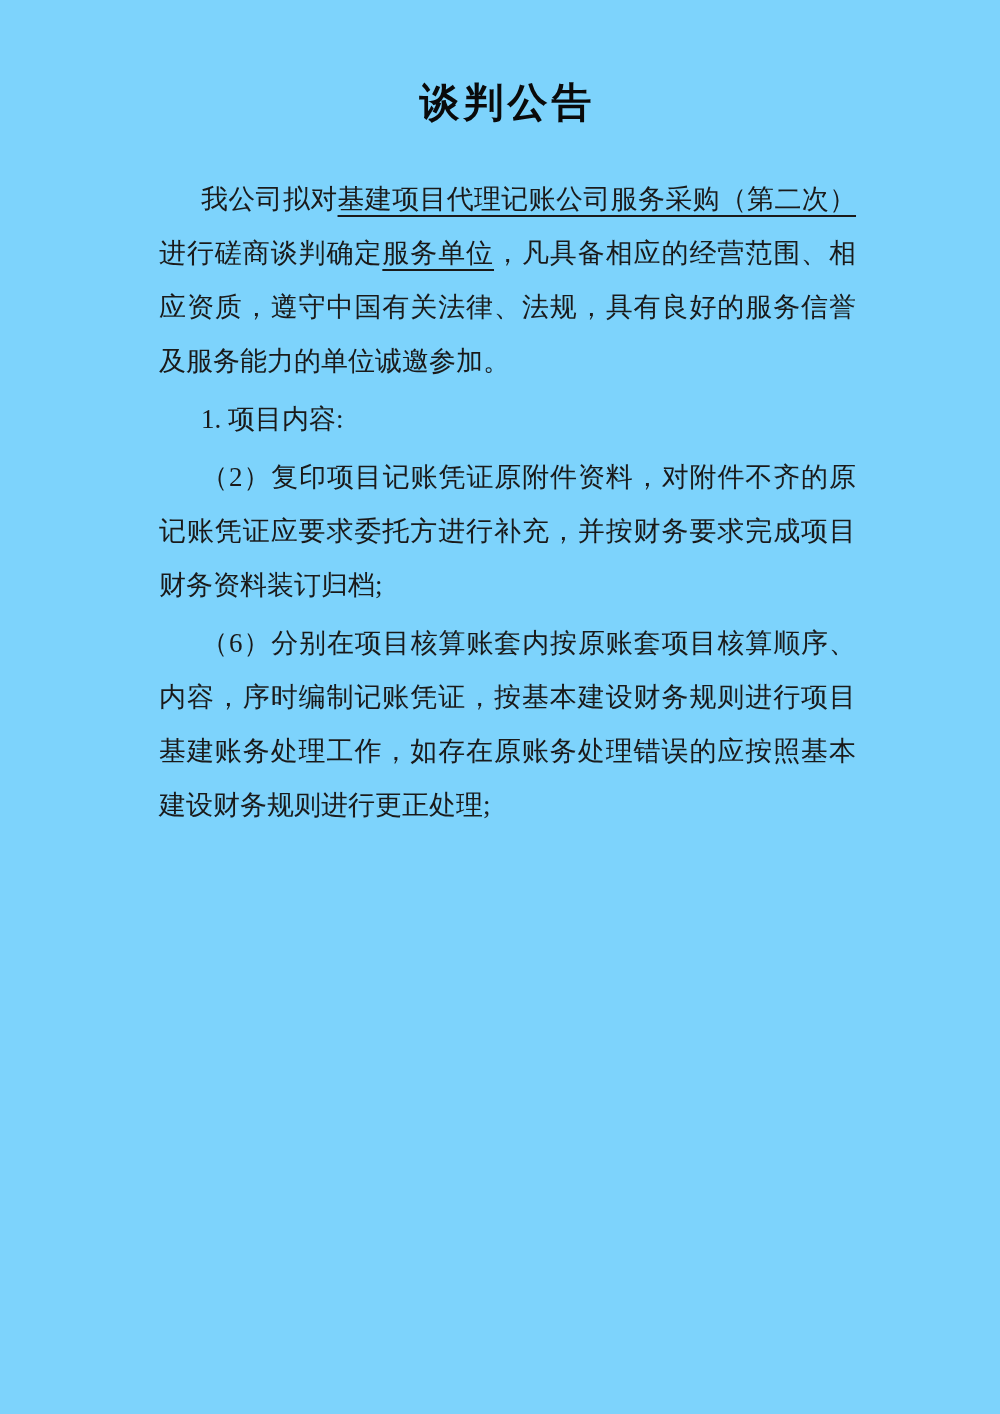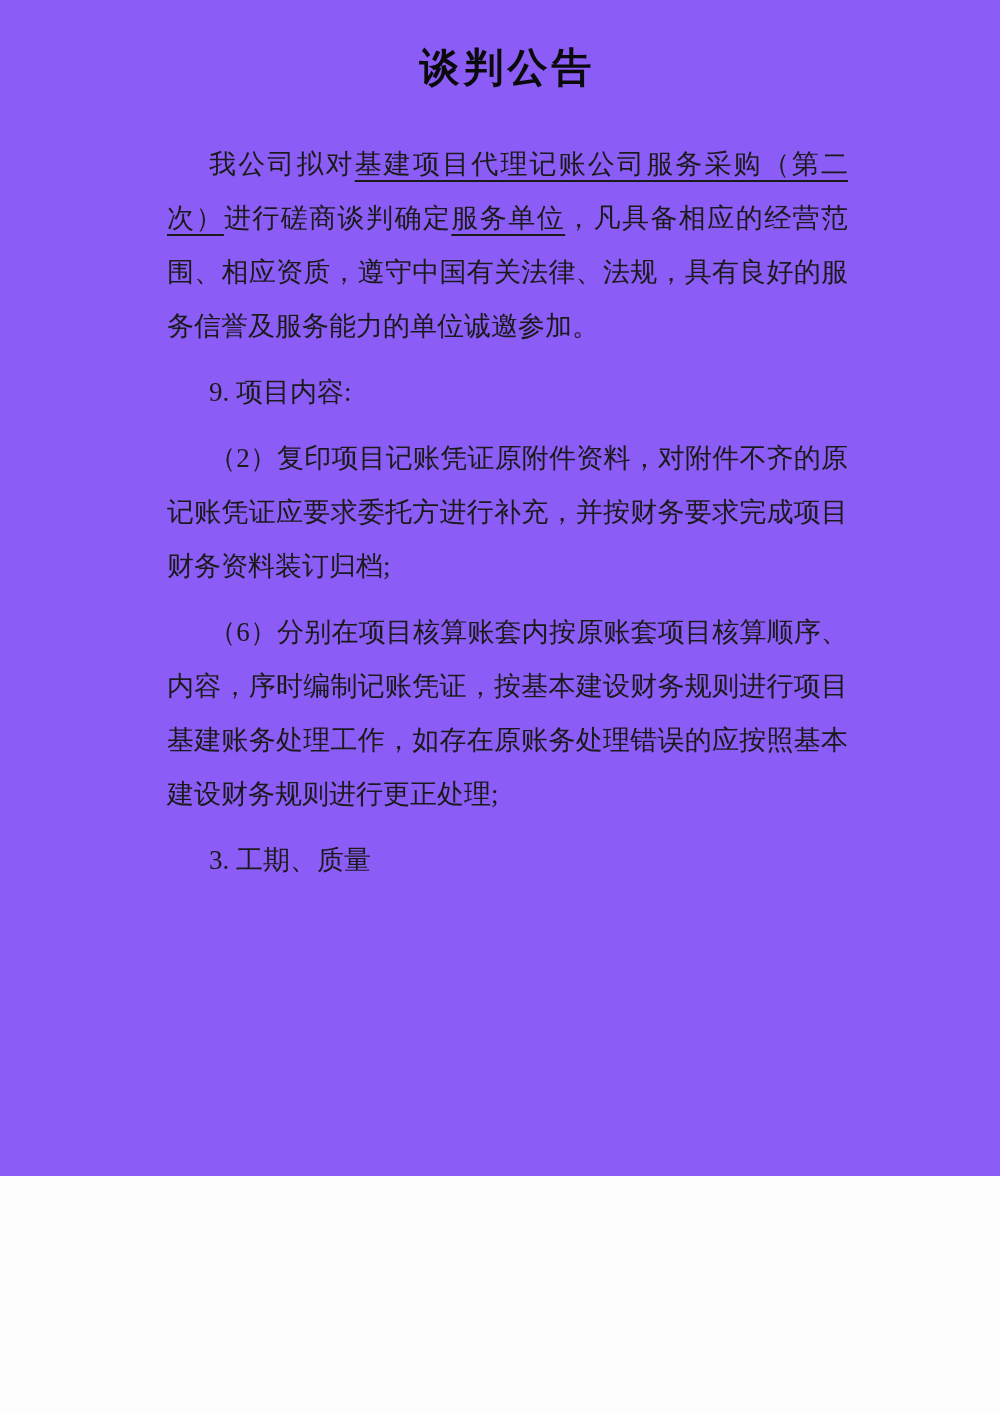--- a/index.html
+++ b/index.html
@@ -3,24 +3,24 @@
 <meta charset="utf-8">
 <style>
   html, body {
     margin: 0;
     padding: 0;
     background: #fdfdfd;
   }
   .page {
     position: relative;
     width: 1000px;
-    height: 1176px;
+    height: 1414px;
     box-sizing: border-box;
-    background: #8b5cf6;
-    padding: 45px 140px 0 155px;
+    background: #7dd3fc;
+    padding: 80px 140px 0 155px;
     overflow: hidden;
     font-family: "Liberation Serif", "DejaVu Serif", serif;
   }
   .title {
     margin: 0 0 48px 0;
     font-family: "DejaVu Sans", "Liberation Sans", sans-serif;
     font-weight: 700;
     font-size: 40px;
     line-height: 44px;
     letter-spacing: 4px;
@@ -28,43 +28,42 @@
     color: #0a0a0a;
   }
   .body-text {
     font-size: 27px;
     line-height: 54px;
     color: #1a1a1a;
     text-align: justify;
     text-justify: inter-ideograph;
   }
   .body-text p {
-    margin: 12px;
+    margin: 4px;
     text-indent: 42px;
   }
   .u {
     text-decoration: underline;
     text-decoration-thickness: 2px;
     text-underline-offset: 7px;
     text-decoration-color: #1a1a1a;
   }
 </style>
 </head>
 <body>
 
 <div class="page">
   <h1 class="title">谈判公告</h1>
 
   <div class="body-text">
     <p><span>我公司拟对</span><span class="u">基建项目代理记账公司服务采购（第二次）</span><span>进行磋商谈判确定</span><span class="u">服务单位</span><span>，凡具备相应的经营范围、相应资质，遵守中国有关法律、法规，具有良好的服务信誉及服务能力的单位诚邀参加。</span></p>
 
 
-    <p><span>9. 项目内容:</span></p>
+    <p><span>1. 项目内容:</span></p>
 
 
     <p><span>（2）复印项目记账凭证原附件资料，对附件不齐的原记账凭证应要求委托方进行补充，并按财务要求完成项目财务资料装订归档;</span></p>
 
     <p><span>（6）分别在项目核算账套内按原账套项目核算顺序、内容，序时编制记账凭证，按基本建设财务规则进行项目基建账务处理工作，如存在原账务处理错误的应按照基本建设财务规则进行更正处理;</span></p>
 
 
-    <p><span>3. 工期、质量</span></p>
   </div>
 </div>
 
 </body></html>

